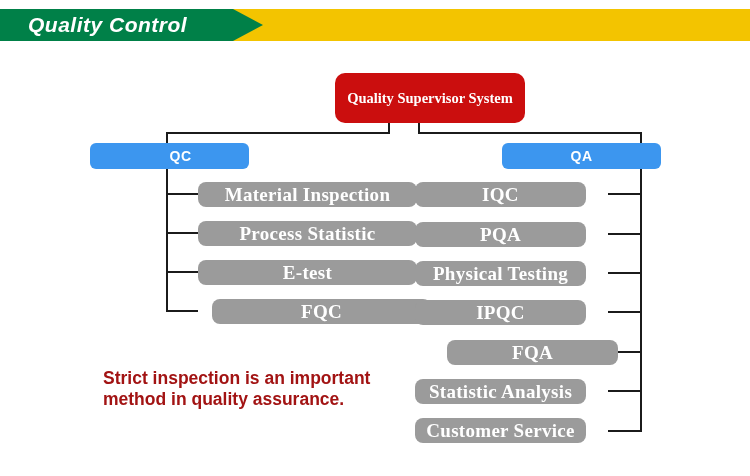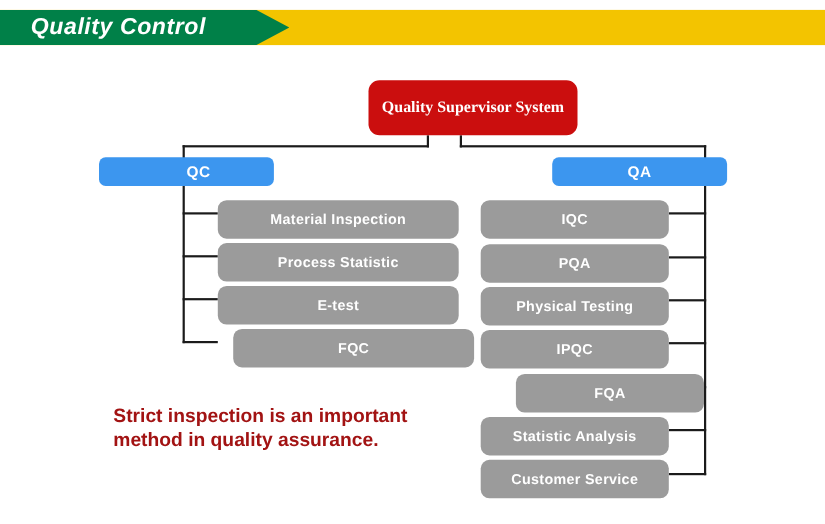--- a/index.html
+++ b/index.html
@@ -24,24 +24,24 @@
   .node{position:absolute;display:flex;align-items:center;justify-content:center;
         color:#fff;font-weight:bold;box-sizing:border-box;}
   .root{
     left:323px;top:73px;width:190px;height:50px;border-radius:10px;
     background:var(--root-red);font-family:"Liberation Serif",serif;font-size:14.5px;margin-left:12px;
   }
   .branch{width:159px;height:26px;top:143px;border-radius:6px;
           background:var(--branch-blue);font-size:14px;letter-spacing:.5px;}
   .branch.qc{left:90px;padding-left:22px;}
   .branch.qa{left:502px;}
-  .leaf{height:35px;border-radius:8px;background:var(--node-gray);
-        font-size:13px;letter-spacing:.3px;}
+  .leaf{height:25px;border-radius:8px;background:var(--node-gray);
+        font-size:19px;letter-spacing:.3px;font-family:Liberation Serif, serif;}
   .leaf.l{left:198px;width:219px;}
-  .leaf.r{left:437px;width:171px;}
+  .leaf.r{left:415px;width:171px;}
   
   .note{
     position:absolute;left:103px;top:368px;width:280px;
     color:var(--note-red);font-size:17.5px;font-weight:bold;line-height:21px;
   }
 </style>
 </head>
 <body>
 
 <div id="stage">

